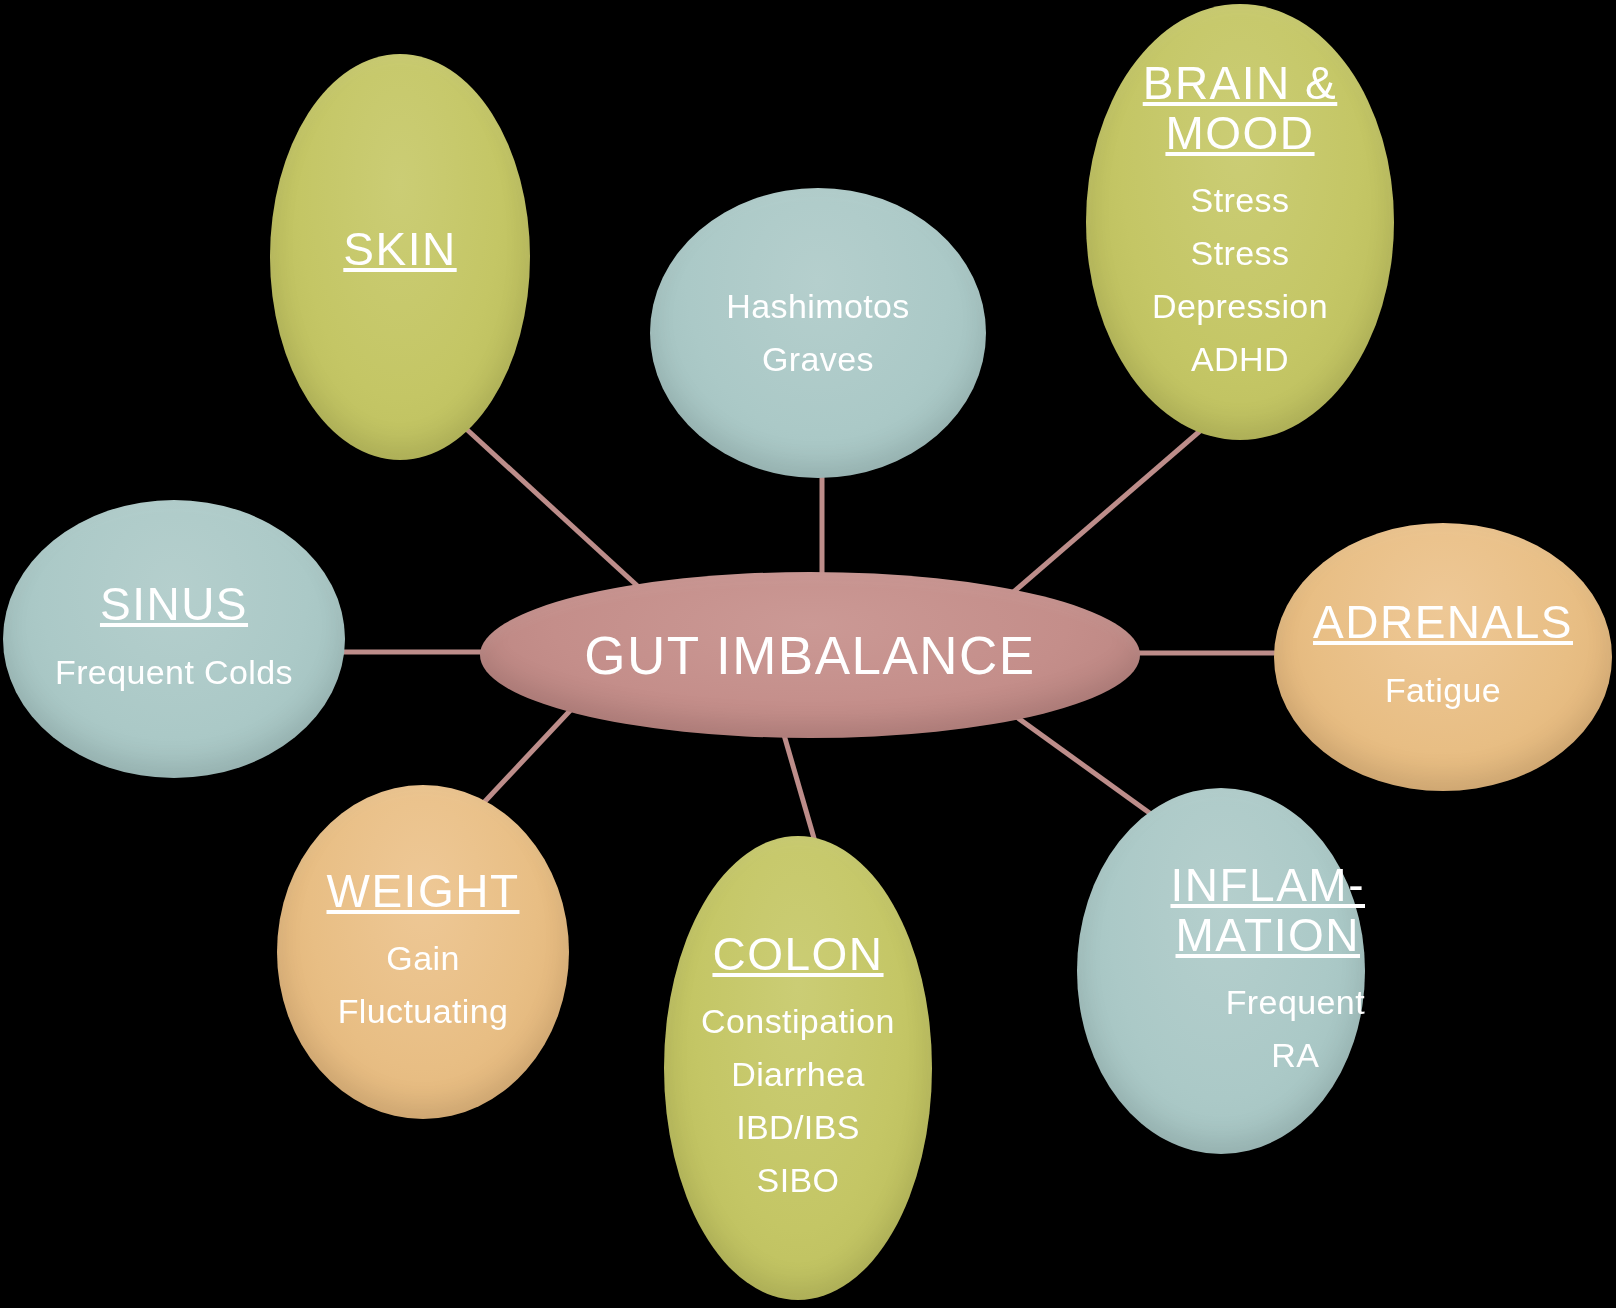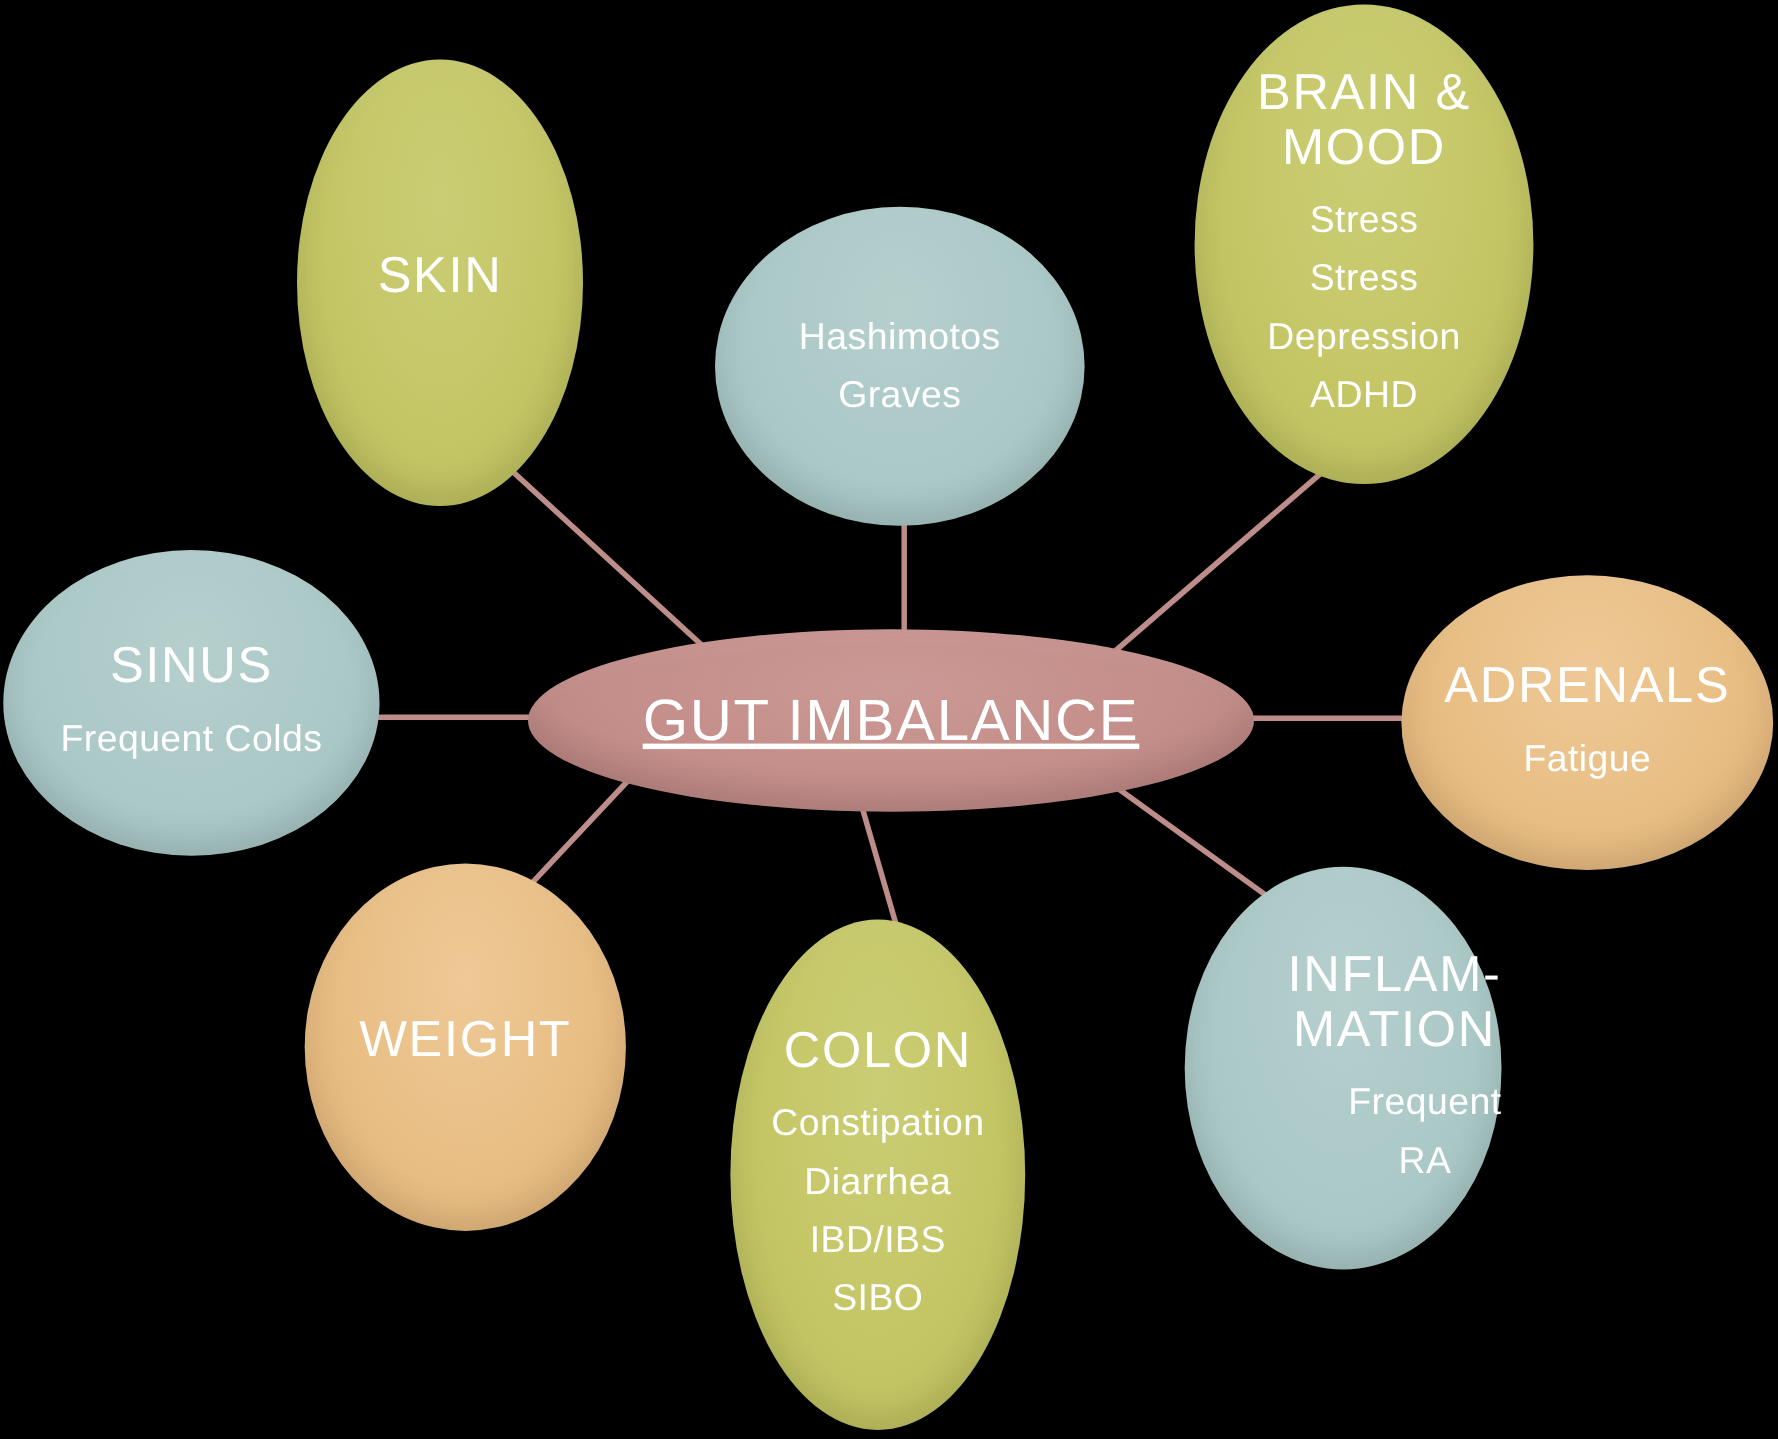--- a/index.html
+++ b/index.html
@@ -24,29 +24,30 @@
   .fill-green{background:radial-gradient(ellipse at 50% 32%, #cbcd75 0%, #c4c665 55%, #b6b858 100%);}
   .fill-blue {background:radial-gradient(ellipse at 50% 32%, #b5cfcd 0%, #abc9c7 55%, #9ebdbb 100%);}
   .fill-tan  {background:radial-gradient(ellipse at 50% 32%, #eec countries96 0%, #e8be84 55%, #dcae73 100%);justify-content:center;}
   .fill-tan  {background:radial-gradient(ellipse at 50% 32%, #eec896 0%, #e8be84 55%, #dcae73 100%);}
   .fill-rose {background:radial-gradient(ellipse at 50% 32%, #cb9995 0%, #c48e8a 55%, #b5807c 100%);}
   .node-title{
     font-size:46px;line-height:1.09;
     letter-spacing:1.5px;
     font-weight:400;
     margin-bottom:16px;
+    text-decoration:underline;
   }
   .node-title span{display:block;}
   .node-items{font-size:34px;font-weight:400;letter-spacing:0.4px;}
   .node-items div{line-height:53px;}
   .center-node{
     left:480px;top:572px;width:660px;height:166px;
   }
   .center-label{
-    font-size:53px;letter-spacing:1.5px;font-weight:400;text-decoration:underline;
+    font-size:53px;letter-spacing:1.5px;font-weight:400;
   }
   #node-skin        {left:270px; top:54px;  width:260px; height:406px;}
   #node-thyroid     {left:650px; top:188px; width:336px; height:290px;}
   #node-brain-mood  {left:1086px;top:4px;   width:308px; height:436px;}
   #node-sinus       {left:3px;   top:500px; width:342px; height:278px;}
   #node-adrenals    {left:1274px;top:523px; width:338px; height:268px;}
   #node-weight      {left:277px; top:785px; width:292px; height:334px;}
   #node-colon       {left:664px; top:836px; width:268px; height:464px;}
   #node-inflammation{left:1077px;top:788px; width:288px; height:366px;align-items:flex-end;}
 </style>
@@ -103,20 +104,24 @@
 
   <div class="node fill-tan" id="node-adrenals">
     <div class="node-title">ADRENALS</div>
     <div class="node-items">
       <div>Fatigue</div>
     </div>
   </div>
 
   <div class="node fill-tan" id="node-weight">
     <div class="node-title">WEIGHT</div>
+    <div class="node-items">
+      <div>Gain</div>
+      <div>Fluctuating</div>
+    </div>
   </div>
 
   <div class="node fill-green" id="node-colon">
     <div class="node-title">COLON</div>
     <div class="node-items">
       <div>Constipation</div>
       <div>Diarrhea</div>
       <div>IBD/IBS</div>
       <div>SIBO</div>
     </div>

